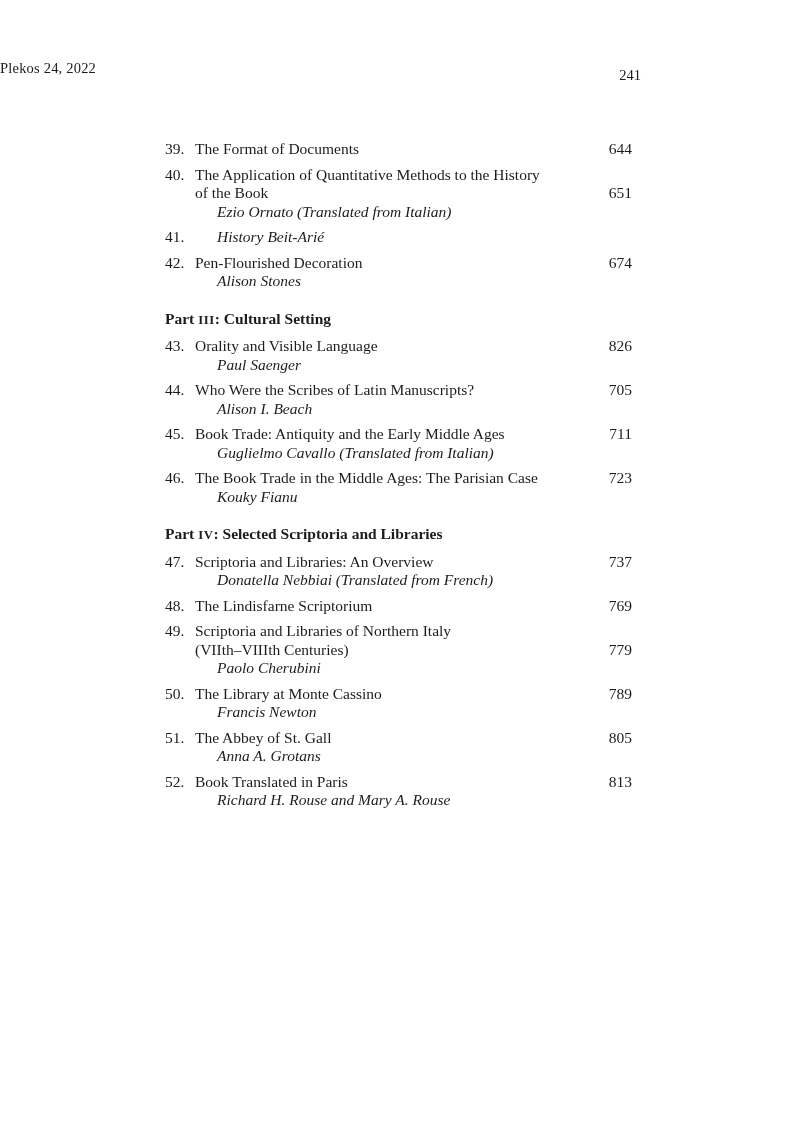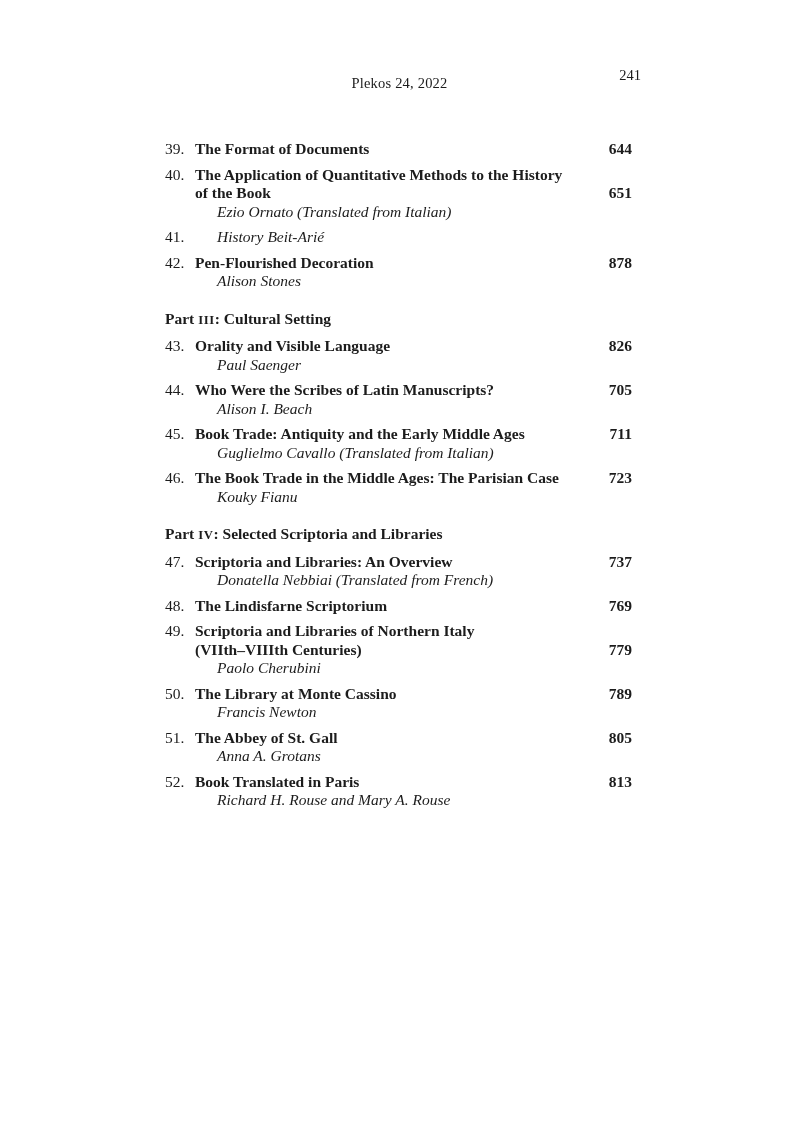--- a/index.html
+++ b/index.html
@@ -15,24 +15,23 @@
   }
   .page {
     position: relative;
     width: 799px;
     height: 1131px;
     background: #ffffff;
     overflow: hidden;
   }
   .header-journal {
     position: absolute;
-    top: 75px;
+    top: 60px;
     left: 0;
     width: 100%;
-    text-align: center;
     font-size: 14.5px;
     letter-spacing: 0.2px;
   }
   .header-pagenum {
     position: absolute;
     top: 67px;
     right: 158px;
     font-size: 14.5px;
   }
   .content {
@@ -51,21 +50,20 @@
     flex: none;
     width: 30px;
   }
   .entry-body {
     flex: 1;
     min-width: 0;
   }
   .title-line {
     display: flex;
     align-items: center;
-    font-weight: bold;
   }
   .title {
     flex: 1;
   }
   .page-num {
     flex: none;
     margin-left: 12px;
     text-align: right;
     min-width: 26px;
   }
@@ -123,21 +121,21 @@
       <div class="entry-body">
         <div class="author">History Beit-Arié</div>
       </div>
     </div>
 
     <div class="entry">
       <span class="num">42.</span>
       <div class="entry-body">
         <div class="title-line">
           <span class="title">Pen-Flourished Decoration</span>
-          <span class="page-num">878</span>
+          <span class="page-num">674</span>
         </div>
         <div class="author">Alison Stones</div>
       </div>
     </div>
 
     <h2 class="section-heading"><span>Part </span><span class="sc">III</span><span>: Cultural Setting</span></h2>
 
     <div class="entry">
       <span class="num">43.</span>
       <div class="entry-body">

